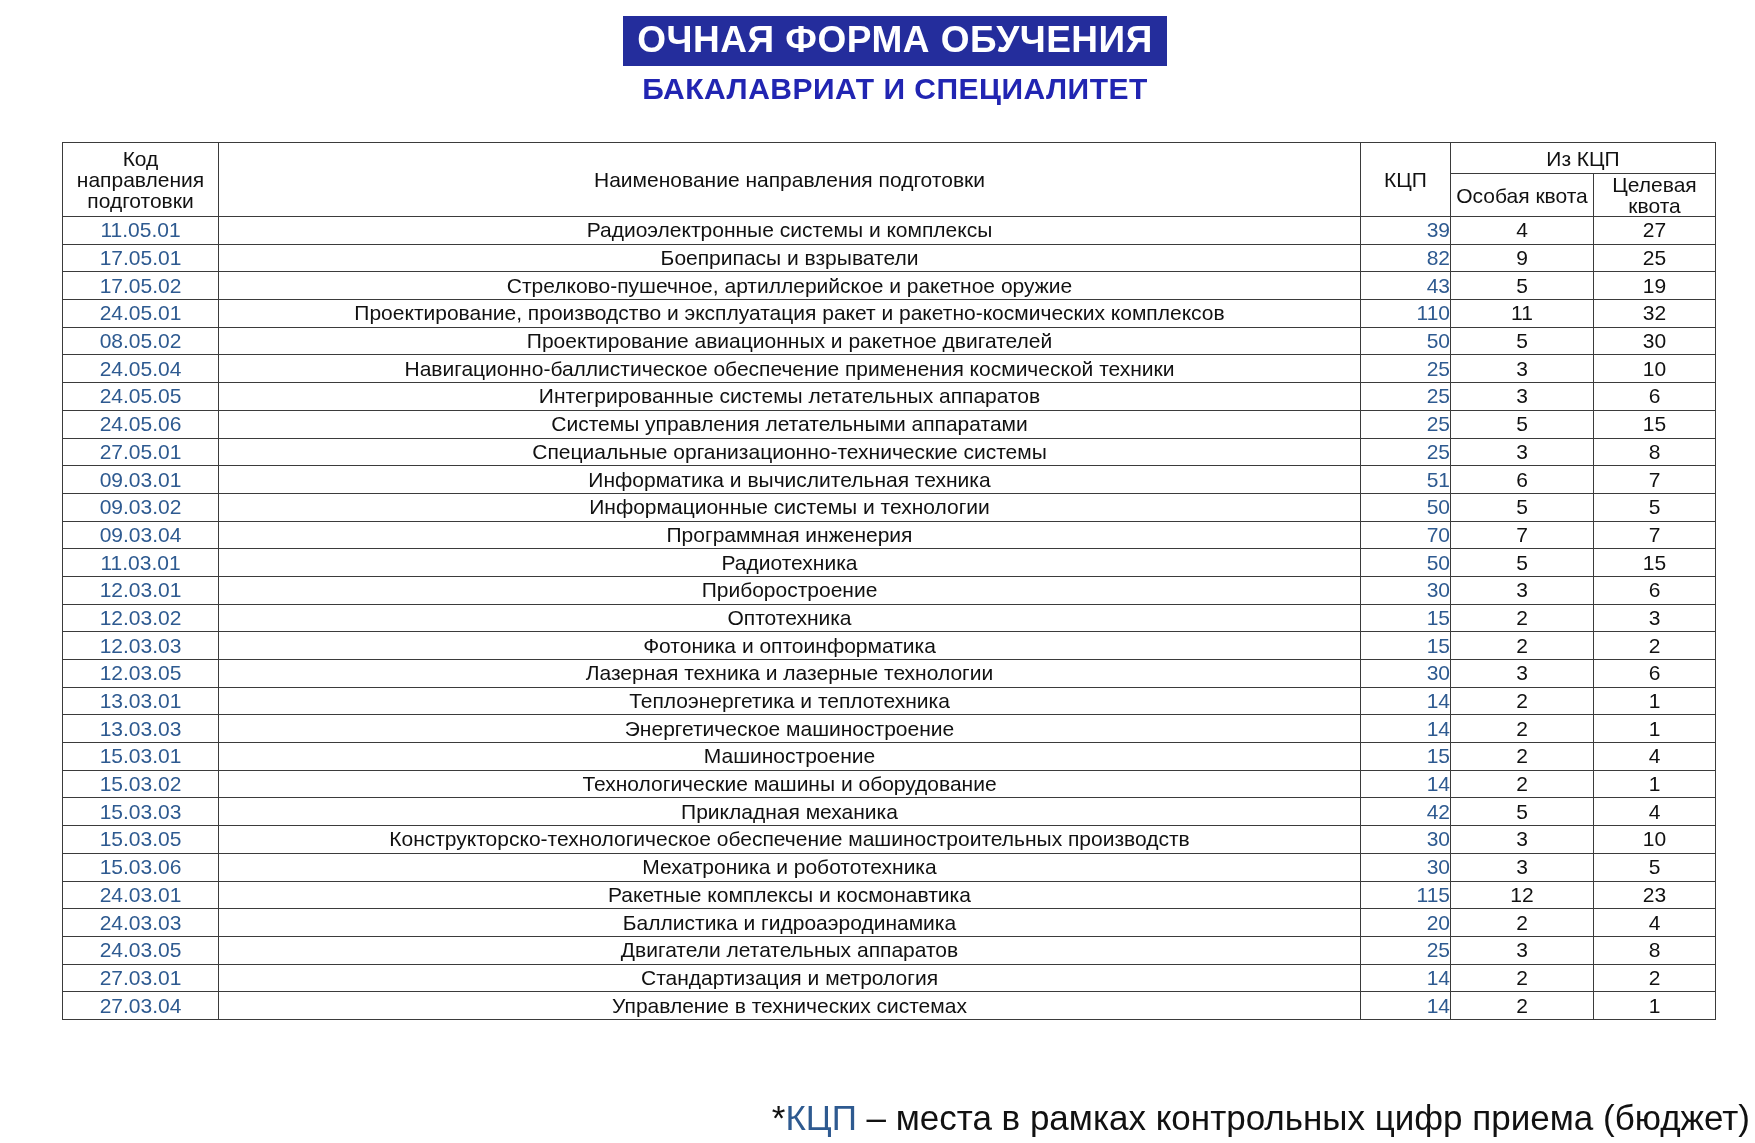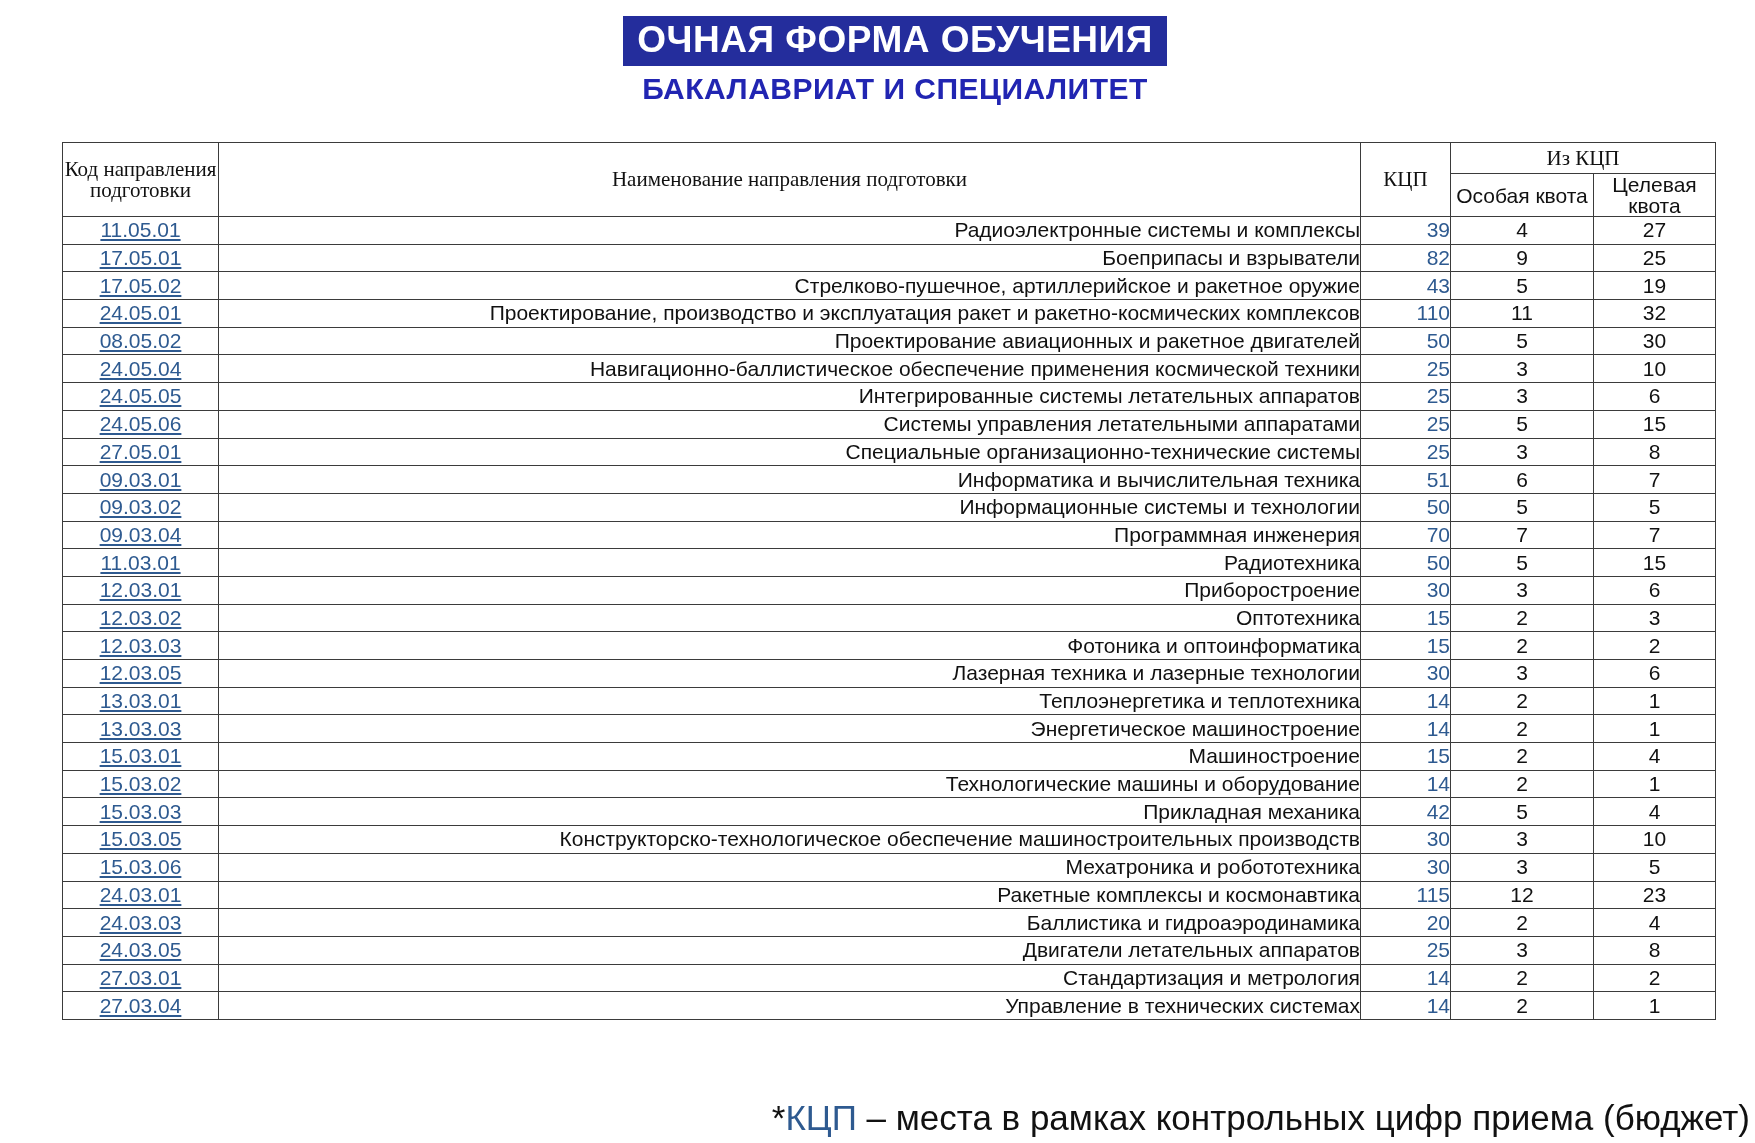--- a/index.html
+++ b/index.html
@@ -49,30 +49,29 @@
     white-space:nowrap;
   }
   table.main thead th{
     font-weight:normal;
     text-align:center;
     vertical-align:middle;
     line-height:21px;
     white-space:normal;
   }
   th.h-code{line-height:21px;}
-  tr.h-top{height:31px;font-family:Liberation Serif, serif;}
+  tr.h-top{height:31px;}
   tr.h-sub{height:32px;}
   tbody tr{height:27.7px;}
   td.c-code{
     text-align:center;
     color:#2E5A90;
-    text-decoration:underline;
   }
   td.c-name{
-    text-align:right;
+    text-align:center;
     padding-left:13px;
   }
   td.c-kcp{
     text-align:right;
     color:#2E5A90;
   }
   td.c-special, td.c-target{
     text-align:center;
     color:#111111;
   }

